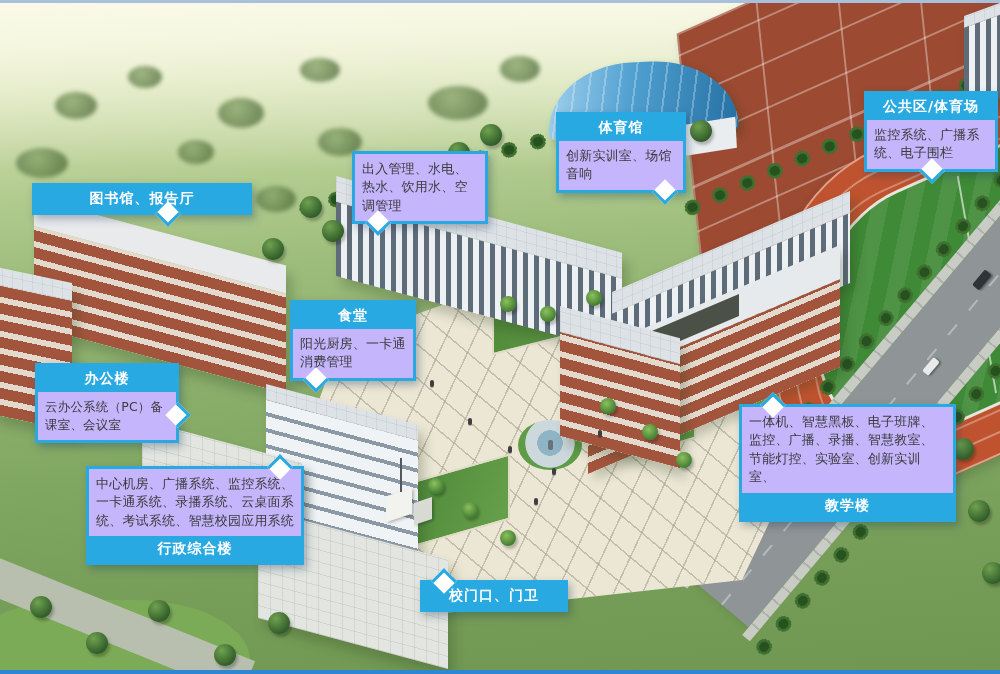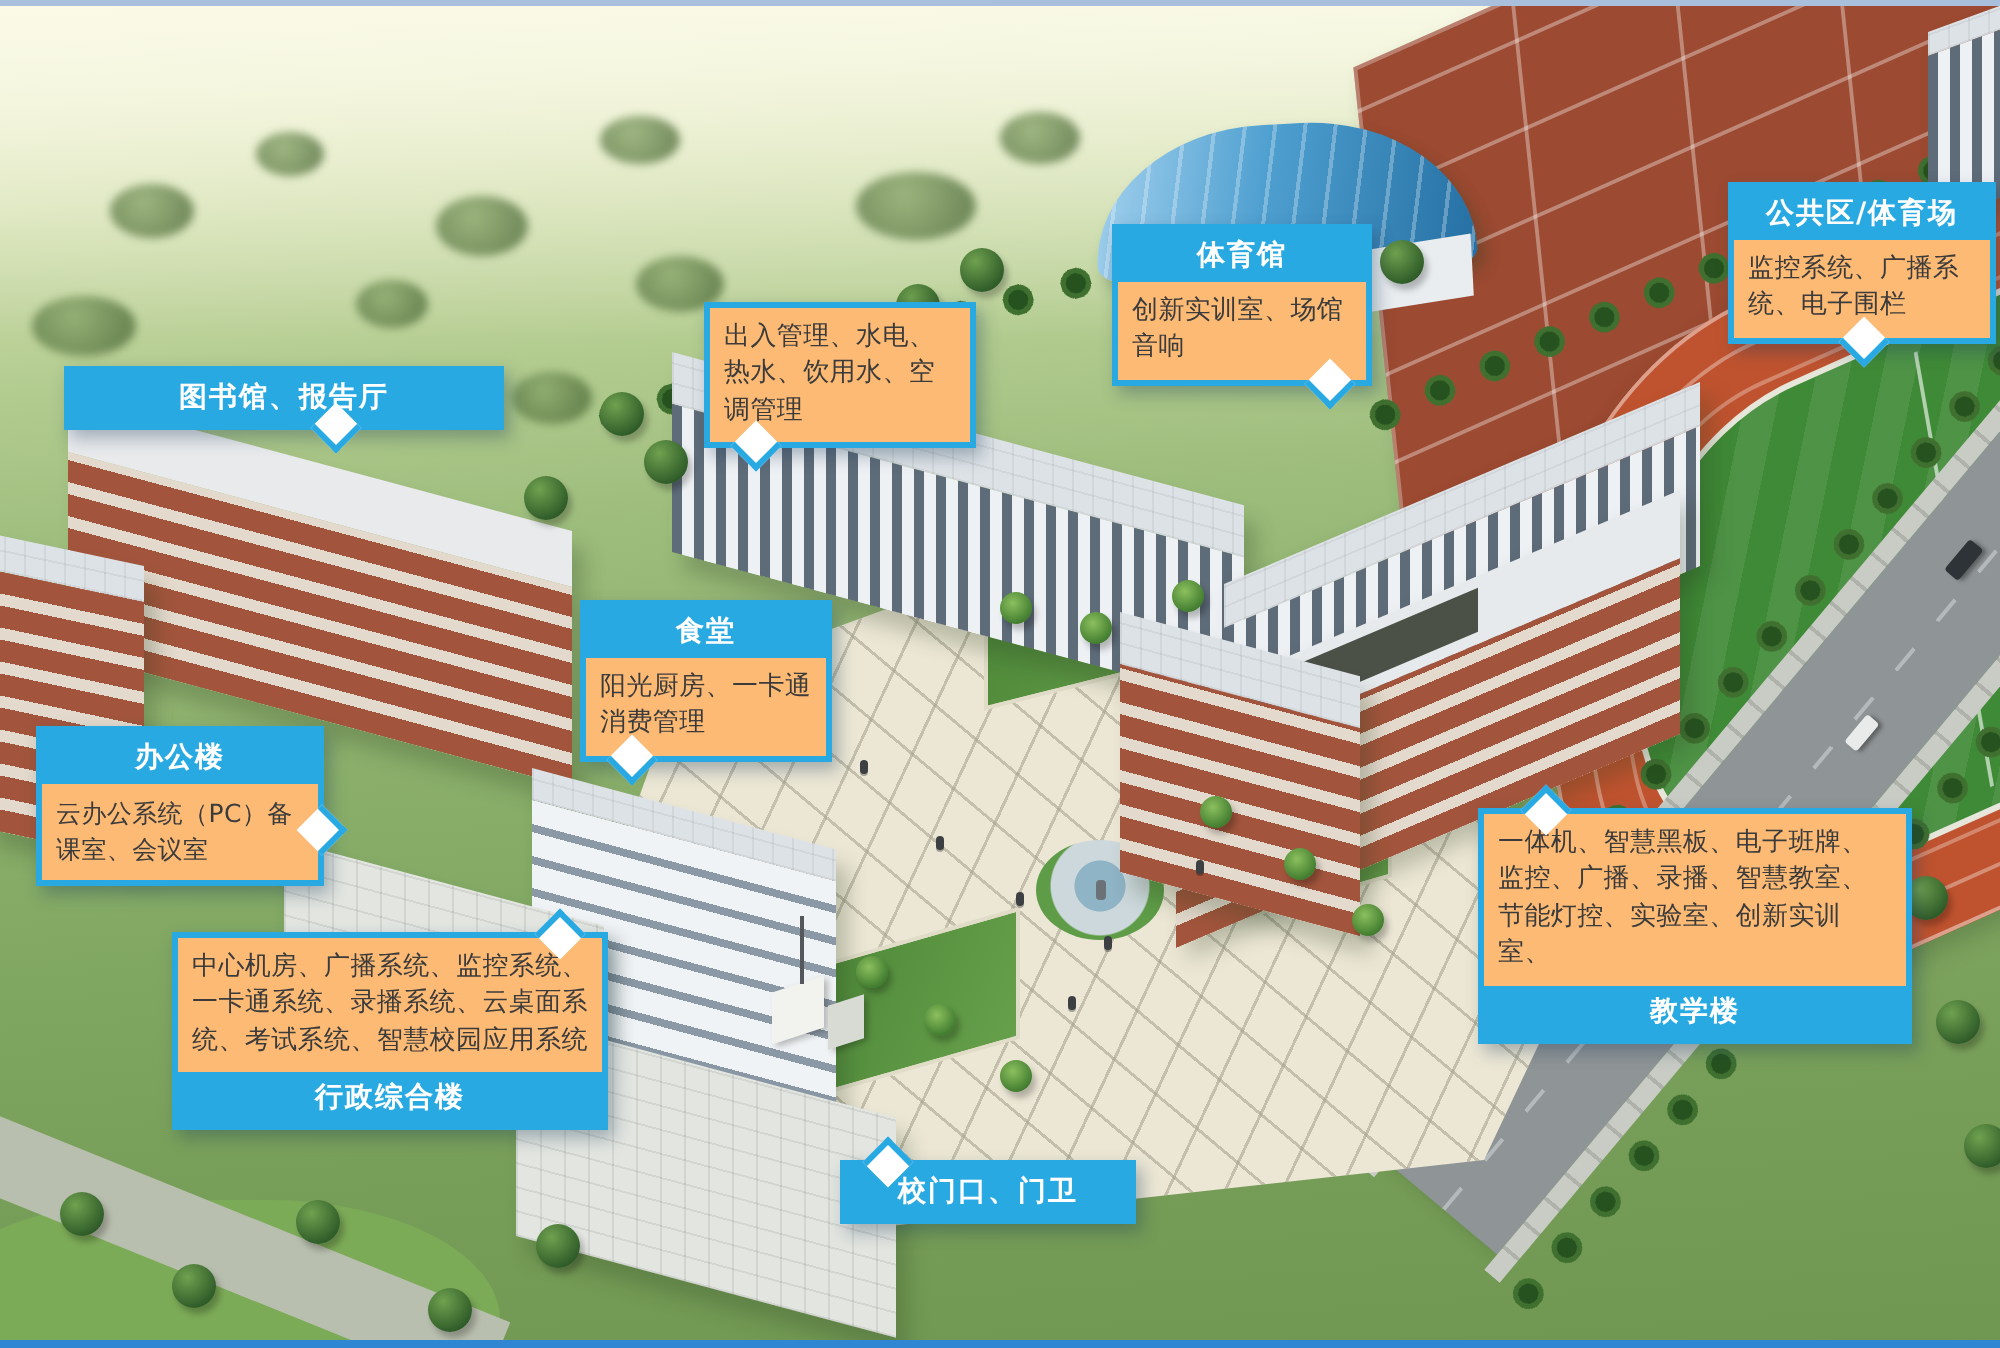--- a/index.html
+++ b/index.html
@@ -125,40 +125,40 @@
   .tree{position:absolute;width:22px;height:22px;border-radius:50%;
         background:radial-gradient(circle at 35% 30%,#6fa14f,#2e5b28 75%);
         box-shadow:2px 3px 3px rgba(0,0,0,.25);}
   .tree.palm{width:16px;height:16px;
         background:radial-gradient(circle at 40% 35%,#8cc05e,#3f7a2e 75%);}
   .person{position:absolute;width:4px;height:7px;border-radius:2px;background:#3c4043;
         box-shadow:0 1px 0 rgba(0,0,0,.3);}
   .edge-top{position:absolute;left:0;right:0;top:0;height:3px;background:var(--edge-top);z-index:70;}
   .edge-bottom{position:absolute;left:0;right:0;bottom:0;height:4px;background:var(--edge-bottom);z-index:70;}
   
-  .callout{position:absolute;z-index:60;background:#fdba74;border:3px solid var(--accent);
+  .callout{position:absolute;z-index:60;background:#c4b5fd;border:3px solid var(--accent);
         box-shadow:3px 4px 8px rgba(30,60,90,.35);}
   .callout .hd{background:var(--accent);color:#fff;font-weight:bold;font-size:14px;
         text-align:center;padding:4px 4px;letter-spacing:1px;}
   .callout .bd{color:var(--body-text);font-size:13px;line-height:1.42;padding:6px 7px;
         letter-spacing:.2px;word-break:break-all;line-break:strict;}
   .callout::after{content:"";position:absolute;width:15px;height:15px;background:#fff;
         transform:rotate(45deg);}
   .tb::after{border-right:3px solid var(--accent);border-bottom:3px solid var(--accent);
         bottom:-11px;left:var(--tx,18px);}
   .tt::after{border-left:3px solid var(--accent);border-top:3px solid var(--accent);
         top:-11px;left:var(--tx,18px);}
   .tr::after{border-top:3px solid var(--accent);border-right:3px solid var(--accent);
         right:-11px;top:55%;}
   #c-library{left:32px;top:183px;width:214px;--tx:58%;}
   #c-dorm{left:352px;top:151px;width:130px;--tx:14px;}
   #c-gym{left:556px;top:112px;width:124px;--tx:78%;}
   #c-public{left:864px;top:91px;width:128px;--tx:calc(50% - 8px);}
   #c-canteen{left:290px;top:300px;width:120px;--tx:14px;}
-  #c-office{left:18px;top:363px;width:138px;}
+  #c-office{left:35px;top:363px;width:138px;}
   #c-office .bd{font-size:12.5px;}
   #c-admin{left:86px;top:466px;width:212px;--tx:86%;}
   #c-teaching{left:739px;top:404px;width:211px;--tx:22px;}
   #c-gate{left:420px;top:580px;width:142px;--tx:12px;}
   #c-gate .bd{font-size:12.5px;}
 </style>
 </head>
 <body>
 
 <div class="stage">

